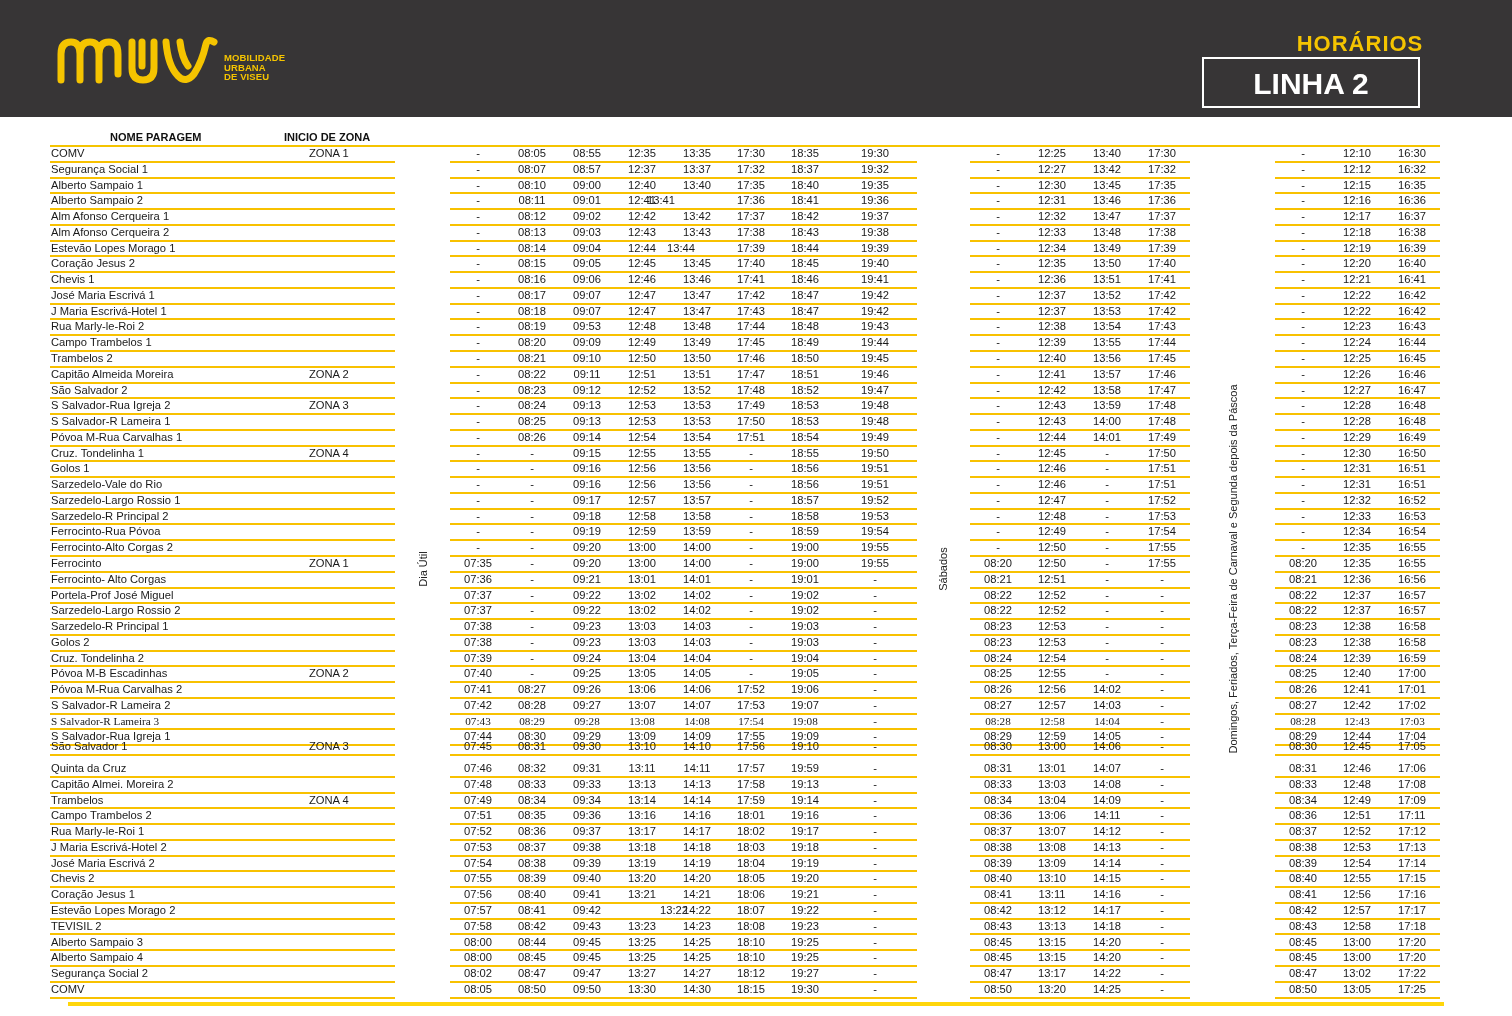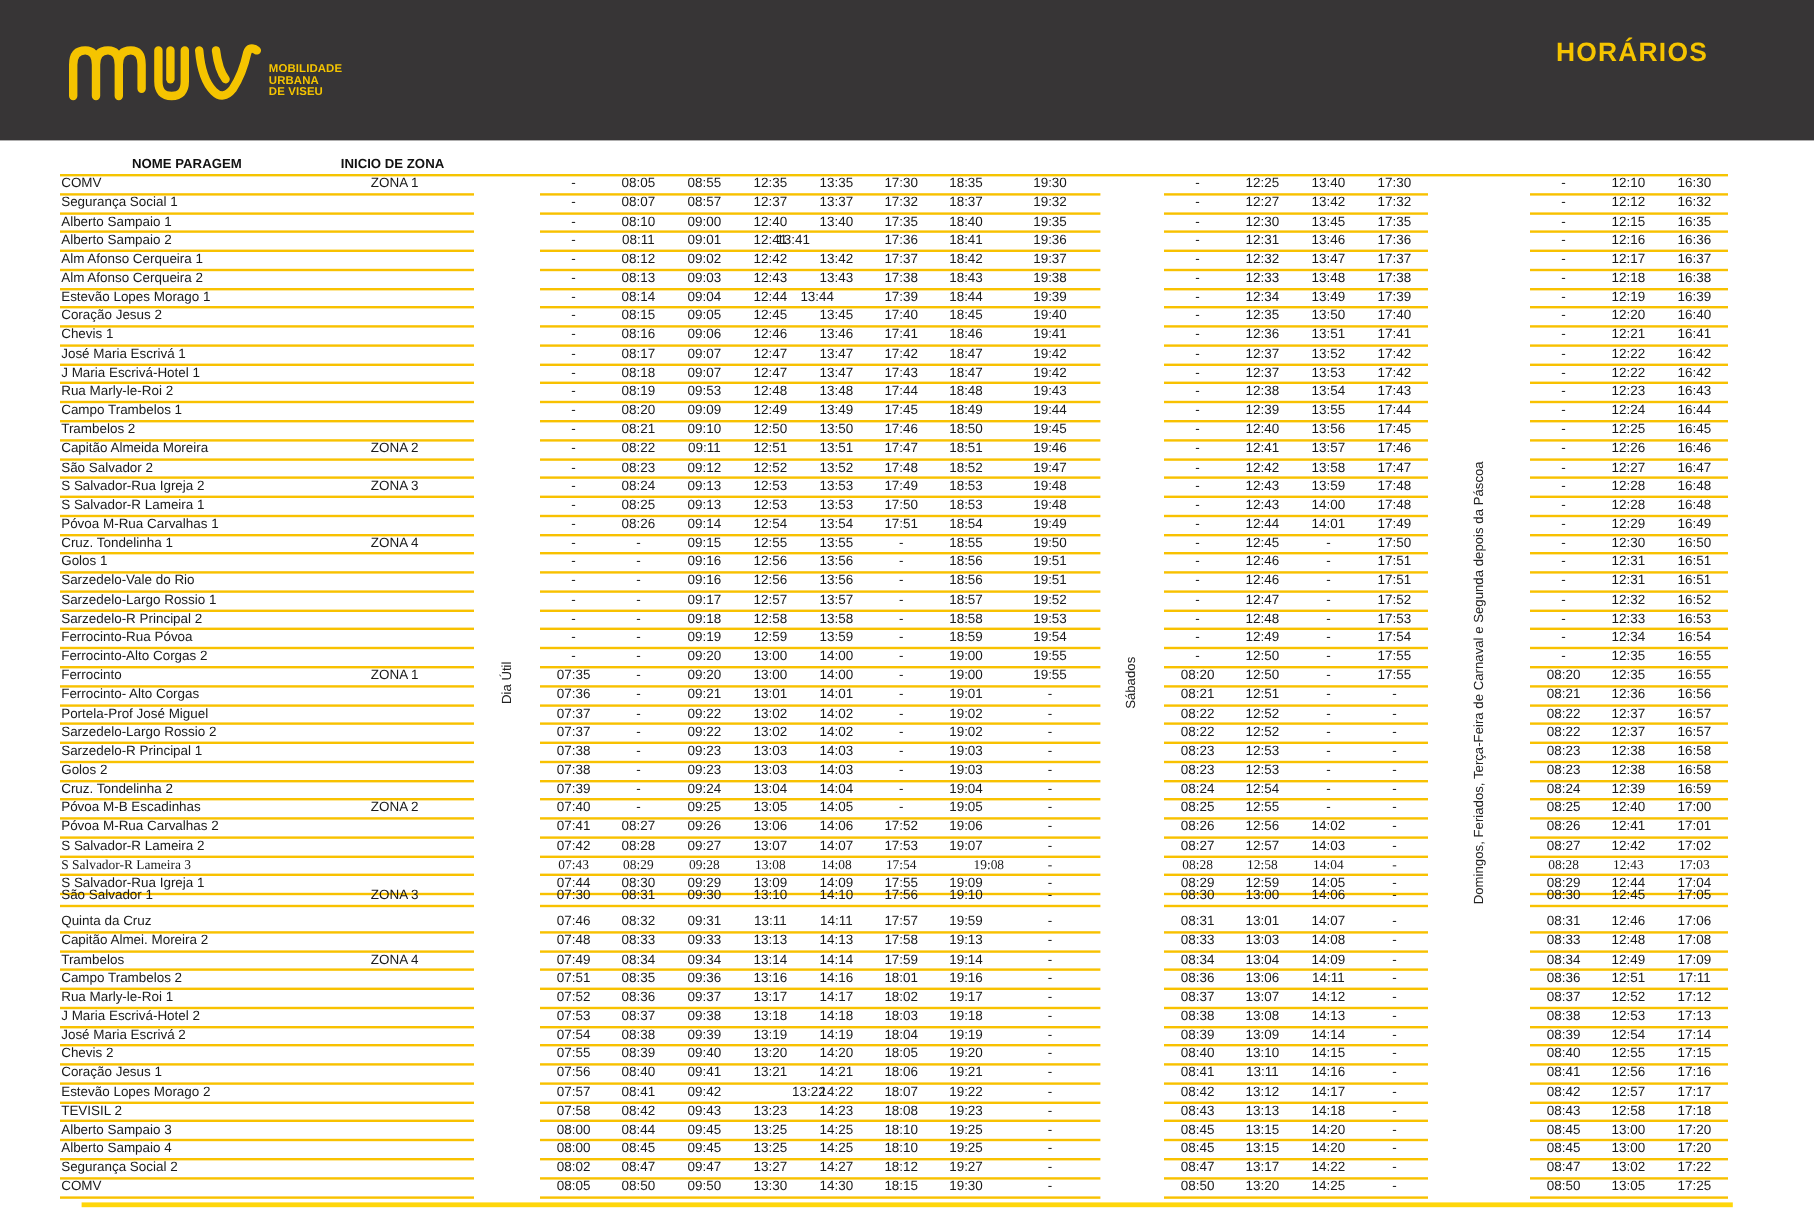--- a/index.html
+++ b/index.html
@@ -35,20 +35,23 @@
       <path d="M110 6 Q112 30 122 40 Q130 48 138 38 Q146 26 150 8 Q152 2 158 6"></path>
       <path d="M124 6 Q126 22 132 30"></path>
     </g>
   </svg>
   <div class="logo-text">
     <div>MOBILIDADE</div>
     <div>URBANA</div>
     <div>DE VISEU</div>
   </div>
   <div class="horarios">HORÁRIOS</div>
+  <div class="linha-box">
+    <div class="linha">LINHA 2</div>
+  </div>
 </div>
 
 <div class="col-head" style="left:110px;">NOME PARAGEM</div>
 <div class="col-head" style="left:284px;">INICIO DE ZONA</div>
 <div class="top-line"></div>
 
 <div id="rows">
     <div class="row" style="top: 147px;">
       <div class="seg" style="left:50px;width:345px;"></div>
       <div class="seg" style="left:450px;width:467px;"></div>
@@ -883,21 +886,21 @@
       <div class="seg" style="left:970px;width:220px;"></div>
       <div class="seg" style="left:1275px;width:165px;"></div>
       <span class="cell name">S Salvador-R Lameira 3</span>
       <span class="cell zone"></span>
       <span class="cell t" style="left:478px">07:43</span>
       <span class="cell t" style="left:532px">08:29</span>
       <span class="cell t" style="left:587px">09:28</span>
       <span class="cell t" style="left:642px">13:08</span>
       <span class="cell t" style="left:697px">14:08</span>
       <span class="cell t" style="left:751px">17:54</span>
-      <span class="cell t" style="left:824px">19:08</span>
+      <span class="cell t" style="left:805px">19:08</span>
       <span class="cell t" style="left:875px">-</span>
       <span class="cell t" style="left:998px">08:28</span>
       <span class="cell t" style="left:1052px">12:58</span>
       <span class="cell t" style="left:1107px">14:04</span>
       <span class="cell t" style="left:1162px">-</span>
       <span class="cell t" style="left:1303px">08:28</span>
       <span class="cell t" style="left:1357px">12:43</span>
       <span class="cell t" style="left:1412px">17:03</span>
     </div>
     <div class="row" style="top: 730.49px;">
@@ -923,21 +926,21 @@
       <span class="cell t" style="left:1357px">12:44</span>
       <span class="cell t" style="left:1412px">17:04</span>
     </div>
     <div class="row" style="top: 740px;">
       <div class="seg" style="left:50px;width:345px;"></div>
       <div class="seg" style="left:450px;width:467px;"></div>
       <div class="seg" style="left:970px;width:220px;"></div>
       <div class="seg" style="left:1275px;width:165px;"></div>
       <span class="cell name">São Salvador 1</span>
       <span class="cell zone">ZONA 3</span>
-      <span class="cell t" style="left:478px">07:30</span>
+      <span class="cell t" style="left:478px">07:45</span>
       <span class="cell t" style="left:532px">08:31</span>
       <span class="cell t" style="left:587px">09:30</span>
       <span class="cell t" style="left:642px">13:10</span>
       <span class="cell t" style="left:697px">14:10</span>
       <span class="cell t" style="left:751px">17:56</span>
       <span class="cell t" style="left:805px">19:10</span>
       <span class="cell t" style="left:875px">-</span>
       <span class="cell t" style="left:998px">08:30</span>
       <span class="cell t" style="left:1052px">13:00</span>
       <span class="cell t" style="left:1107px">14:06</span>

